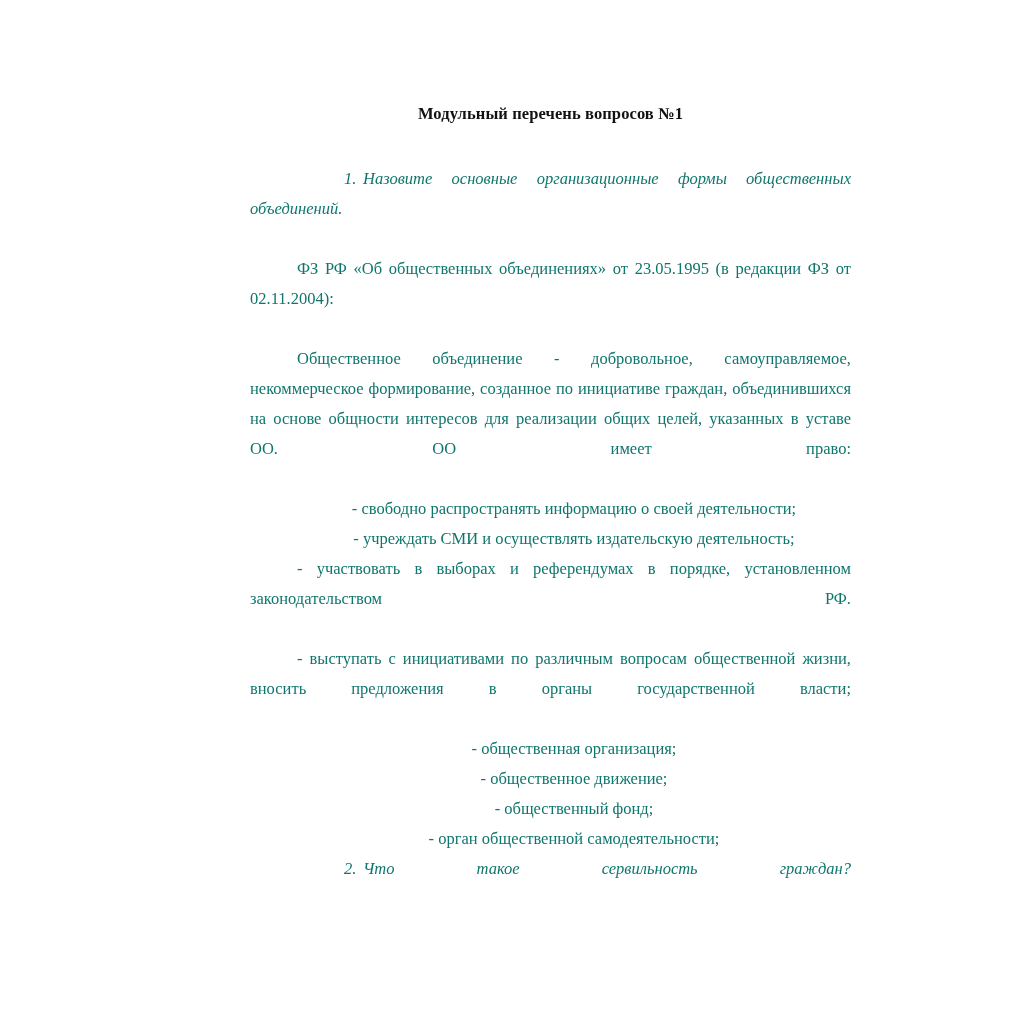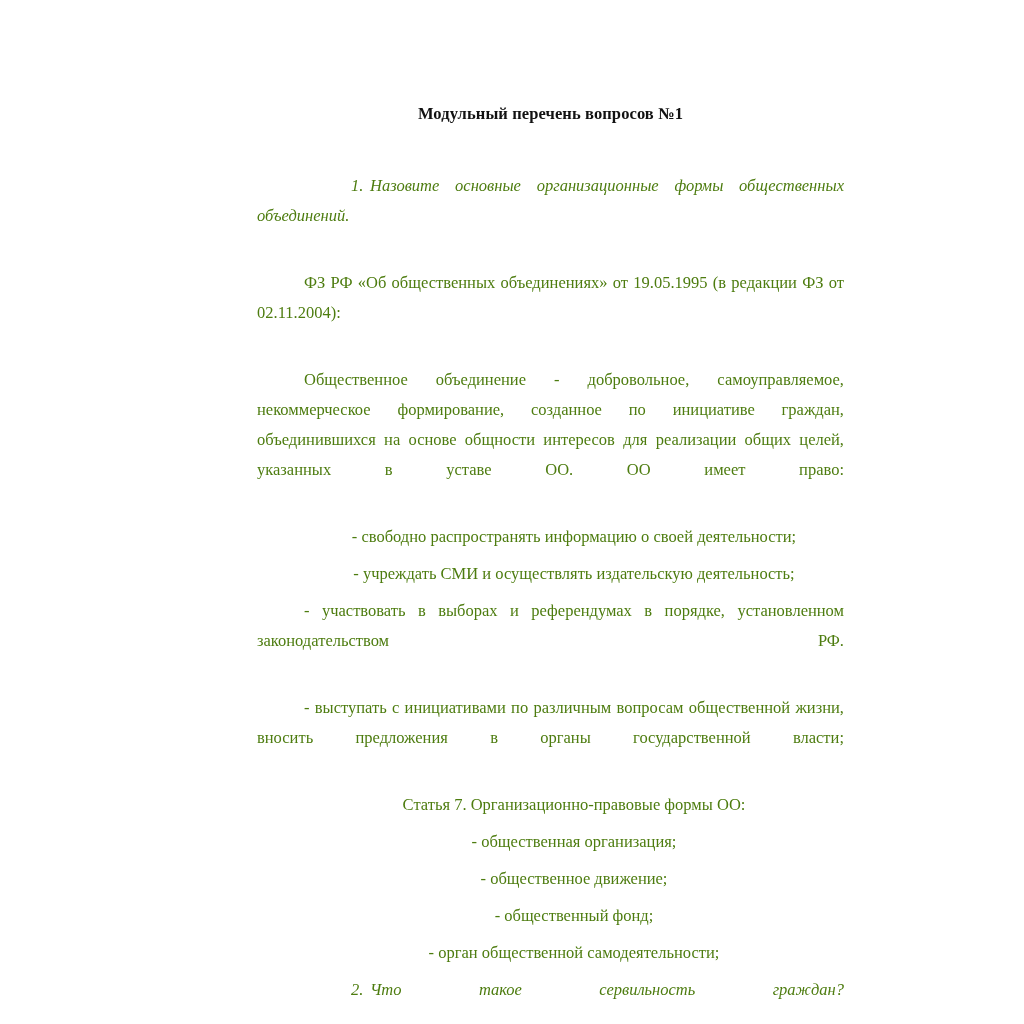--- a/index.html
+++ b/index.html
@@ -28,24 +28,24 @@
     text-align: center;
     letter-spacing: 0.1px;
     line-height: 20px;
     margin: 0 0 0 0;
     color: #121212;
   }
   .spacer-after-title {
     height: 40px;
   }
   p {
-    margin: 7px;
+    margin: 0;
     font-size: 16.5px;
     line-height: 30px;
-    color: #4d7c0f;
+    color: #0f766e;
   }
   
   .para {
     text-align: justify;
     text-justify: inter-word;
     text-indent: 47px;
   }
   
   .flush {
     text-align: center;
@@ -79,34 +79,33 @@
 
 <div class="page">
   <div class="content">
 
     <h1 class="doc-title">Модульный перечень вопросов №1</h1>
 
     <div class="spacer-after-title"></div>
 
     <p class="question"><span class="q-num">1.</span><span>Назовите основные организационные формы общественных объединений.</span></p>
 
-    <p class="para">ФЗ РФ «Об общественных объединениях» от 19.05.1995 (в редакции ФЗ от 02.11.2004):</p>
+    <p class="para">ФЗ РФ «Об общественных объединениях» от 23.05.1995 (в редакции ФЗ от 02.11.2004):</p>
 
     <p class="para">Общественное объединение - добровольное, самоуправляемое, некоммерческое формирование, созданное по инициативе граждан, объединившихся на основе общности интересов для реализации общих целей, указанных в уставе ОО. ОО имеет право:</p>
 
     <p class="flush">- свободно распространять информацию о своей деятельности;</p>
 
 
     <p class="flush">- учреждать СМИ и осуществлять издательскую деятельность;</p>
 
     <p class="para">- участвовать в выборах и референдумах в порядке, установленном законодательством РФ.</p>
 
     <p class="para">- выступать с инициативами по различным вопросам общественной жизни, вносить предложения в органы государственной власти;</p>
 
-    <p class="flush">Статья 7. Организационно-правовые формы ОО:</p>
 
     <p class="flush">- общественная организация;</p>
 
     <p class="flush">- общественное движение;</p>
 
     <p class="flush">- общественный фонд;</p>
 
 
     <p class="flush">- орган общественной самодеятельности;</p>
 

